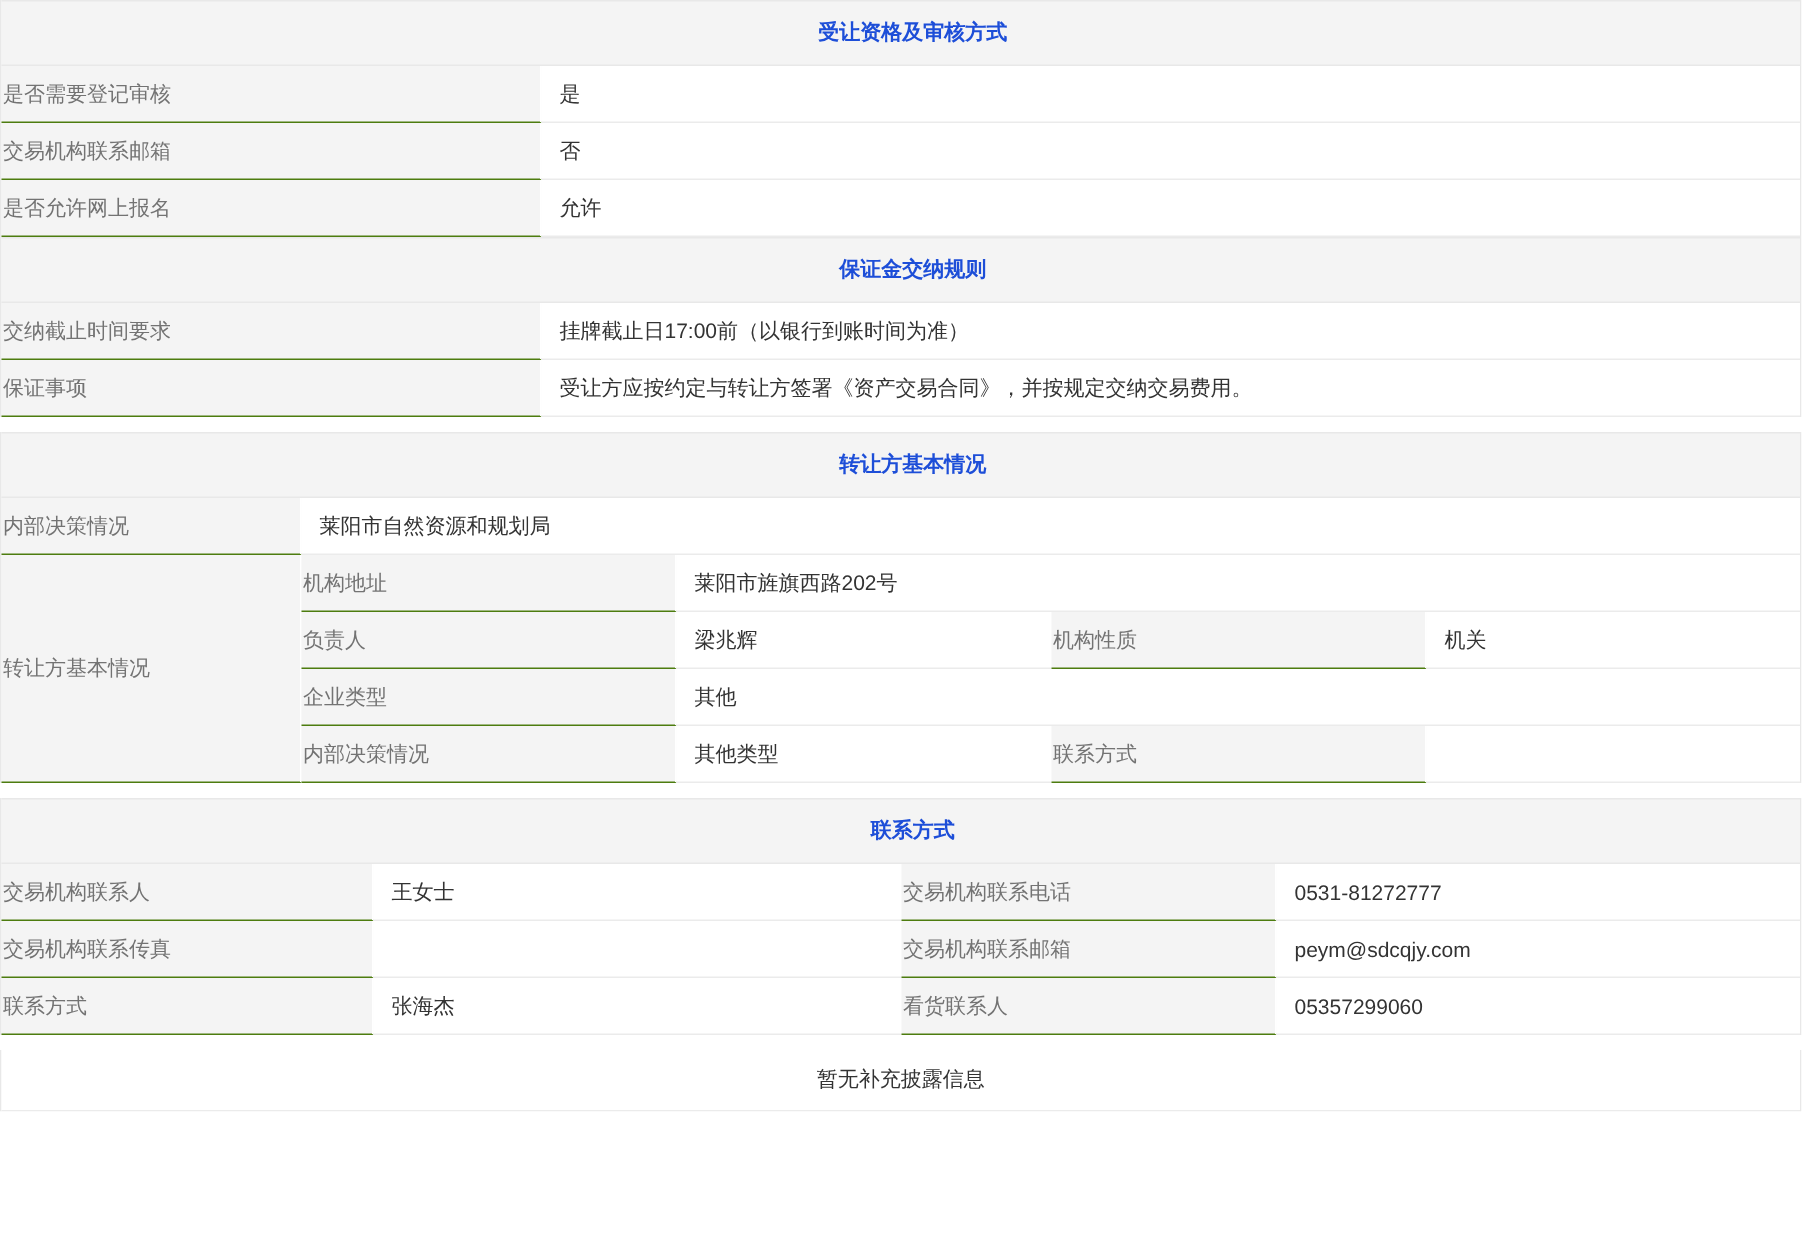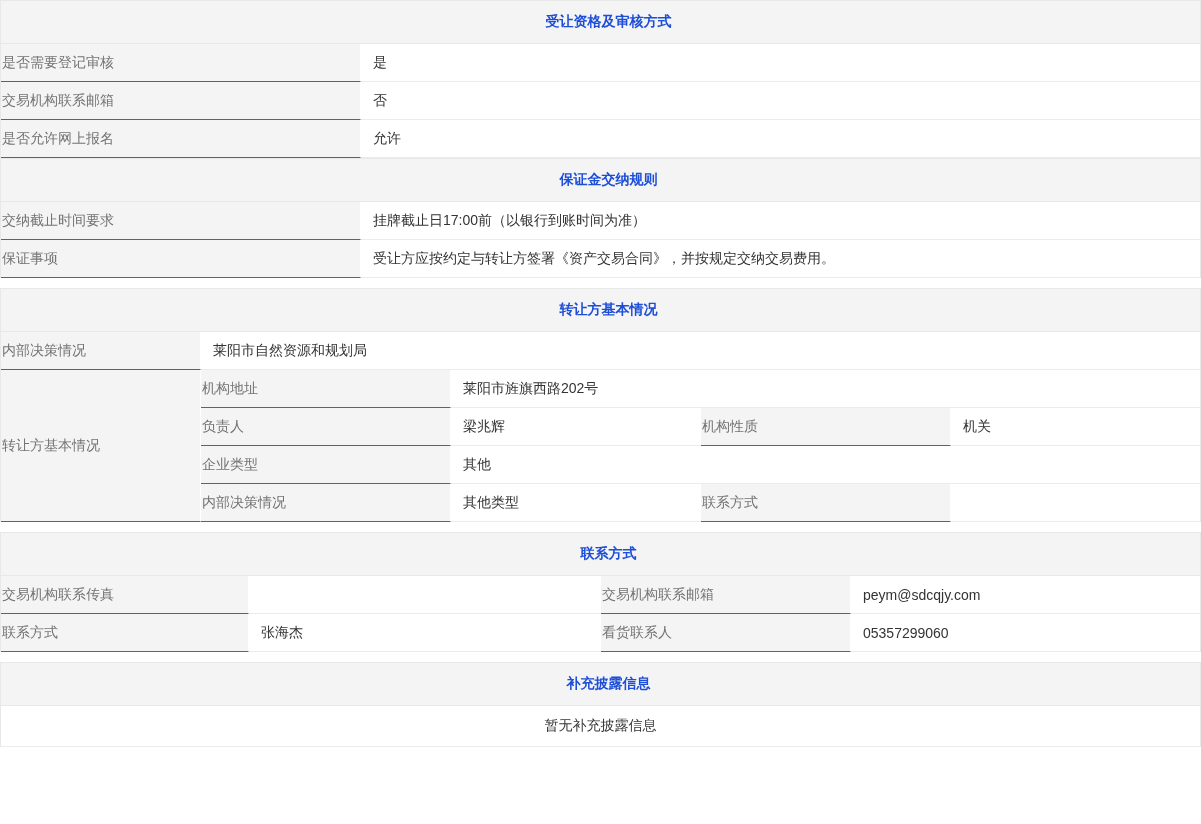--- a/index.html
+++ b/index.html
@@ -148,39 +148,42 @@
     <col style="width:248px">
       <col style="width:352px">
       <col style="width:250px">
       <col style="width:349px">
   </colgroup>
   <tbody>
       <tr>
     <td class="t-title" colspan="4">联系方式</td>
   </tr>
   <tr>
+    <td class="lbl">交易机构联系人</td>
+    <td class="val">王女士</td>
+    <td class="lbl">交易机构联系电话</td>
+    <td class="val">0531-81272777</td>
+  </tr>
+  <tr>
     <td class="lbl">交易机构联系传真</td>
     <td class="val"></td>
     <td class="lbl">交易机构联系邮箱</td>
     <td class="val">peym@sdcqjy.com</td>
   </tr>
   <tr>
     <td class="lbl">联系方式</td>
     <td class="val">张海杰</td>
     <td class="lbl">看货联系人</td>
     <td class="val">05357299060</td>
   </tr>
 </tbody>
   </table>
 
 <table class="sec gap">
   <colgroup>
       <col style="width:1199px">
     </colgroup>
   <tbody>
-      <tr>
-    <td class="t-title">补充披露信息</td>
-  </tr>
   <tr>
     <td class="val-center">暂无补充披露信息</td>
   </tr>
 </tbody>
   </table>
 
 </body></html>

